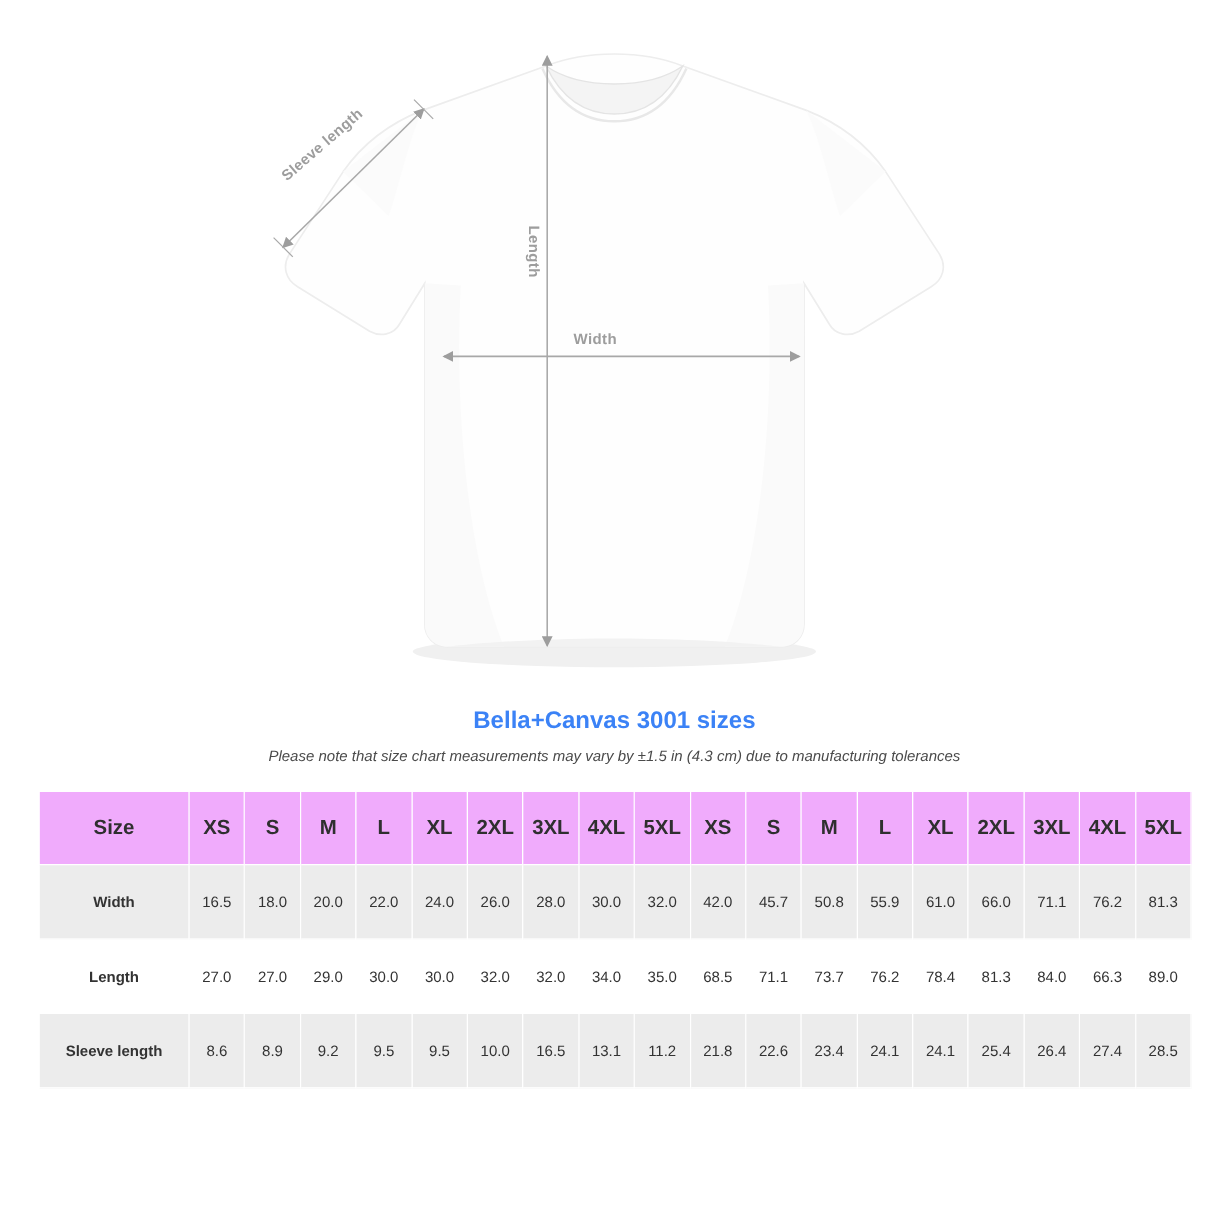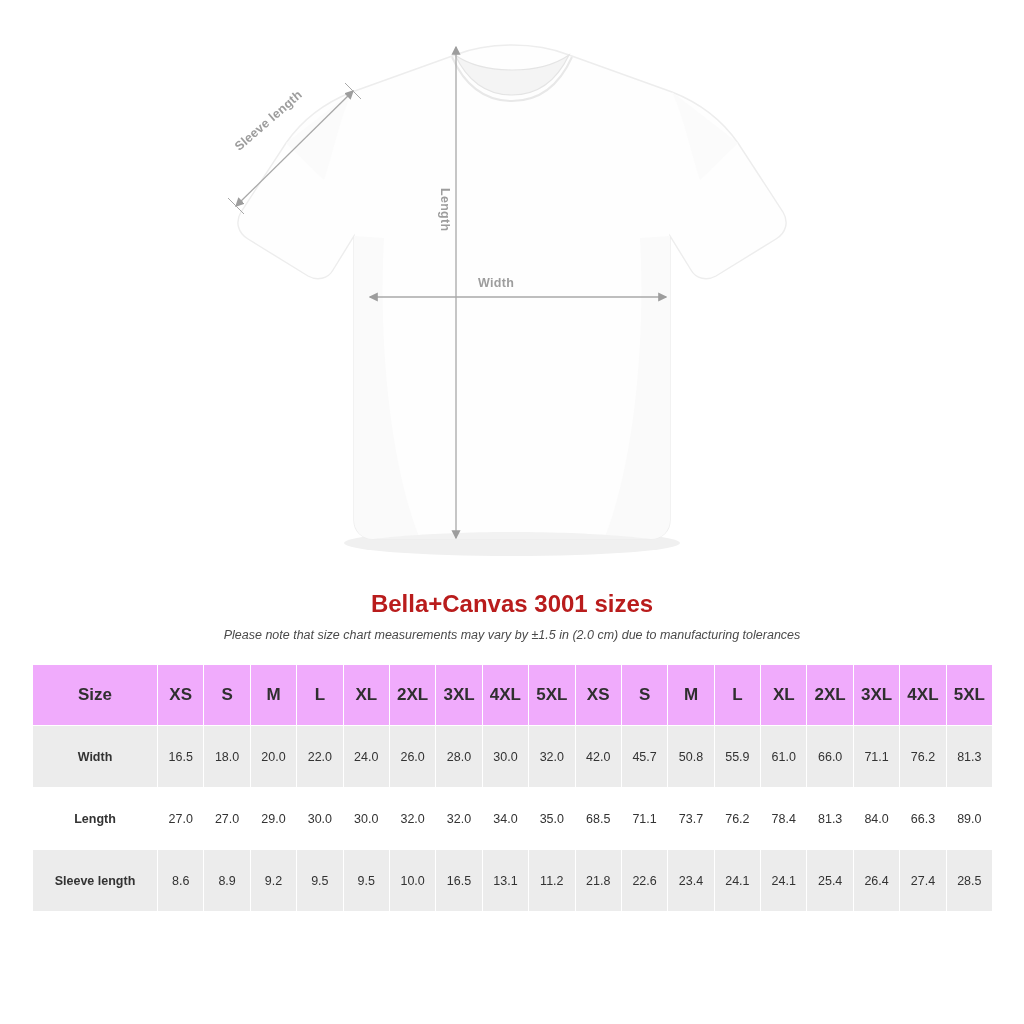--- a/index.html
+++ b/index.html
@@ -59,23 +59,23 @@
     top: 276px;
     font-size: 12.5px;
   }
 
   
   .title-block {
     text-align: center;
     margin-top: 10px;
   }
   .chart-title {
-    font-size: 24px;
-    font-weight: bold;
-    color: #b91c1c;
+    font-size: 20px;
+    font-weight: bold;
+    color: #3b82f6;
     margin: 0 0 10px 0;
   }
   .chart-note {
     font-size: 12.5px;
     font-style: italic;
     color: #4a4a4a;
     margin: 0;
   }
 
   
@@ -204,21 +204,21 @@
     </g>
   </svg>
 
   <div class="dim-label label-sleeve">Sleeve length</div>
   <div class="dim-label label-length">Length</div>
   <div class="dim-label label-width">Width</div>
 </div>
 
 <div class="title-block">
   <h1 class="chart-title">Bella+Canvas 3001 sizes</h1>
-  <p class="chart-note">Please note that size chart measurements may vary by ±1.5 in (2.0 cm) due to manufacturing tolerances</p>
+  <p class="chart-note">Please note that size chart measurements may vary by ±1.5 in (4.3 cm) due to manufacturing tolerances</p>
 </div>
 
 <div class="table-wrap">
   <table class="size-table">
     <colgroup>
       <col class="first-col">
       <col class="data-col">
         <col class="data-col">
         <col class="data-col">
         <col class="data-col">

